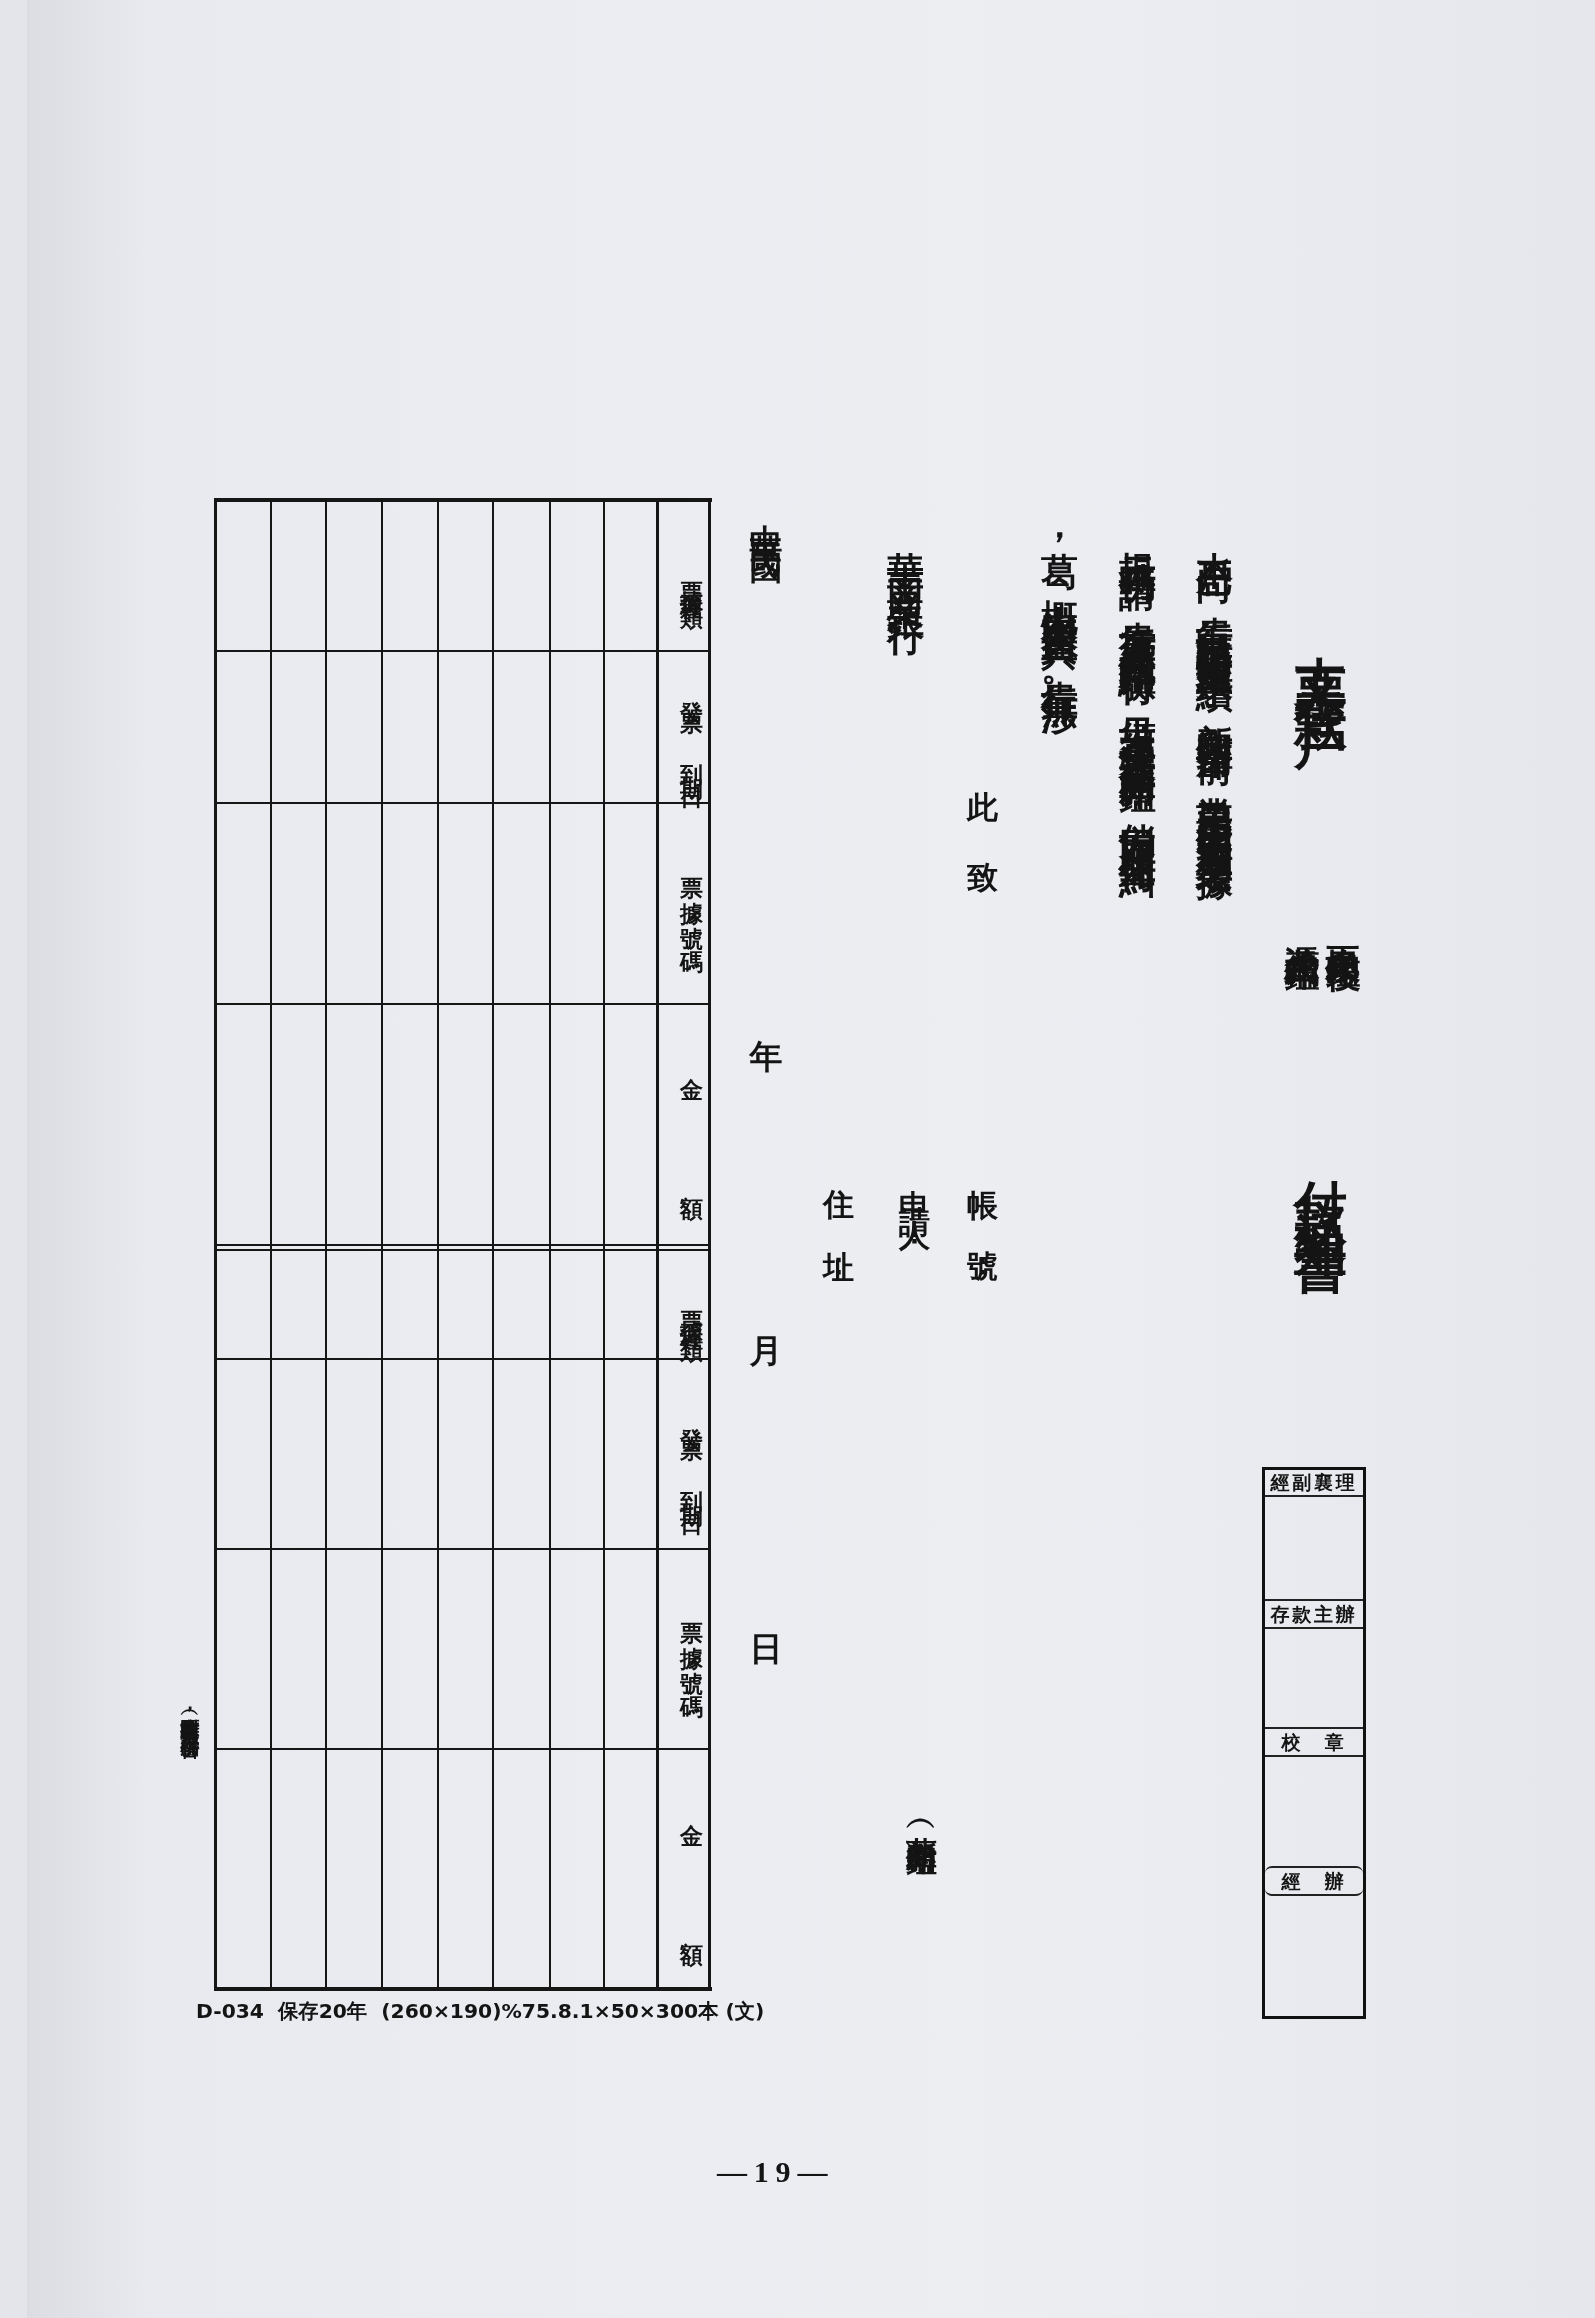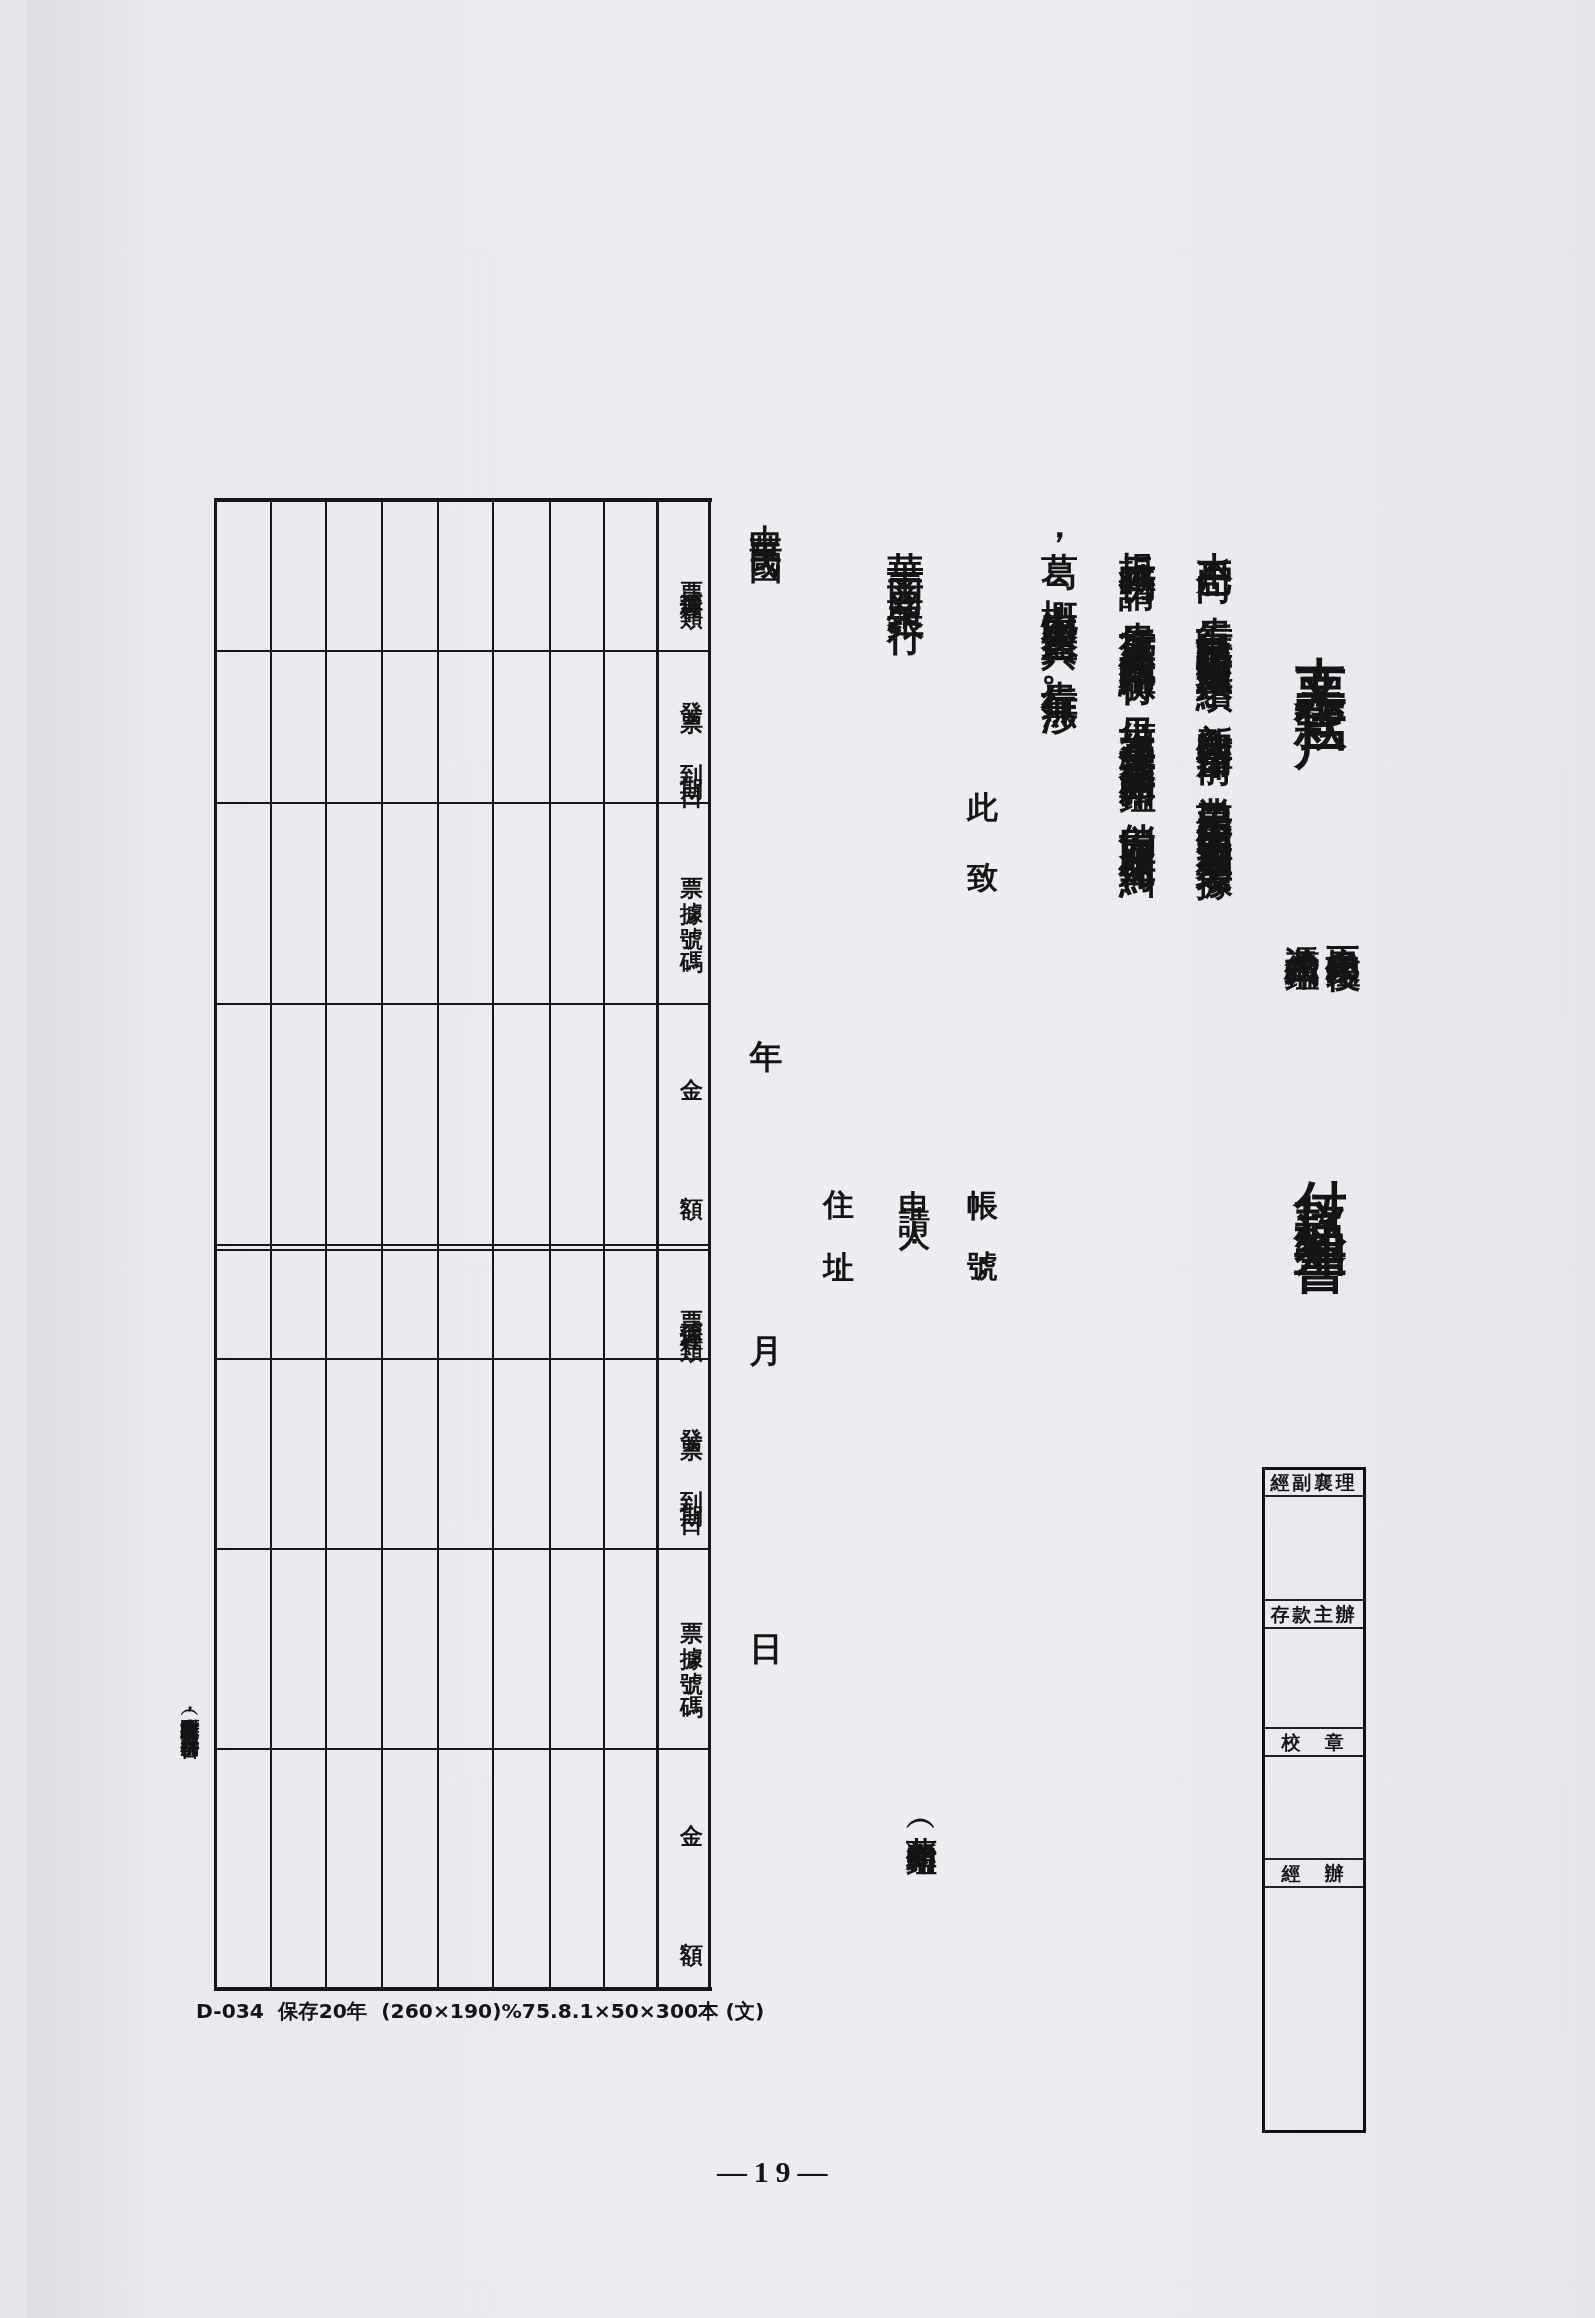--- a/index.html
+++ b/index.html
@@ -11,21 +11,21 @@
   .vcol{position:absolute;writing-mode:vertical-rl;text-orientation:upright;white-space:pre;}
   
   .title-main{font-size:53px;letter-spacing:15px;font-weight:bold;}
   .title-sub{font-size:35px;letter-spacing:2.7px;font-weight:bold;line-height:47px;}
   .body-text{font-size:37px;letter-spacing:5.4px;font-weight:bold;line-height:41px;}
   .field{font-size:31px;font-weight:bold;}
   .bank{font-size:37px;font-weight:bold;letter-spacing:13.6px;}
   .date{font-size:33px;font-weight:bold;}
   .seal-note{font-size:31px;font-weight:bold;letter-spacing:2.7px;}
   
-  .stamp{position:absolute;left:1262px;top:1467px;width:104px;height:666px;border:3.4px solid #111;box-sizing:border-box;}
+  .stamp{position:absolute;left:1262px;top:1467px;width:104px;height:552px;border:3.4px solid #111;box-sizing:border-box;}
   .stamp .hdr{position:absolute;left:0;right:0;height:26px;border-top:2px solid #222;border-bottom:2px solid #222;
               font-size:19px;font-weight:bold;text-align:center;line-height:26px;letter-spacing:2.7px;}
   
   .tbl{position:absolute;left:214px;top:498px;width:496px;height:1494px;}
   .tline{position:absolute;background:#161616;}
   .hcell{position:absolute;left:661px;width:47px;font-size:23px;font-weight:bold;
          writing-mode:vertical-rl;text-orientation:upright;text-align:center;}
   .footer-code{font-family:"DejaVu Sans","Liberation Sans",sans-serif;font-size:20.3px;font-weight:bold;}
   .side-note{font-size:19px;font-weight:bold;}
   .pageno{font-family:"Liberation Serif","DejaVu Serif",serif;font-size:30px;font-weight:bold;letter-spacing:6.8px;}
@@ -37,21 +37,21 @@
 
 <div class="vcol title-main abs" style="left:1286px;top:613px;">支票存款戶</div>
 <div class="vcol title-sub abs" style="left:1320px;top:918px;">更換印鑑後</div>
 <div class="vcol title-sub abs" style="left:1279px;top:918px;">憑舊式印鑑</div>
 <div class="vcol title-main abs" style="left:1286px;top:1138px;">付款通知書</div>
 
 <div class="stamp">
   <div class="hdr" style="top:-1.4px;border-top:none;">經副襄理</div>
   <div class="hdr" style="top:129px;">存款主辦</div>
   <div class="hdr" style="top:257px;">校　章</div>
-  <div class="hdr" style="top:388px;">經　辦</div>
+  <div class="hdr" style="top:396px;border-radius:7px;">經　辦</div>
 </div>
 
 <div class="vcol body-text abs" style="left:1194px;top:522px;height:1457px;">本戶已向　貴行申請辦妥印鑑更換手續，新印鑑啓用前，業已用舊印鑑簽發左列之票據，</div>
 <div class="vcol body-text abs" style="left:1117px;top:522px;height:1457px;">提示時仍請　貴行憑原舊式印鑑驗付，毋須本存戶逐張補蓋新印鑑，倘因而發生任何糾</div>
 <div class="vcol body-text abs" style="left:1039px;top:522px;">葛，概由本人負責與　貴行無涉。</div>
 <div class="vcol field abs" style="left:962px;top:766px;letter-spacing:20.3px;">此　致</div>
 
 <div class="vcol field abs" style="left:962px;top:1165px;letter-spacing:15px;">帳　號：</div>
 <div class="vcol field abs" style="left:894px;top:1165px;letter-spacing:15px;">申請人：</div>
 <div class="vcol field abs" style="left:818px;top:1165px;letter-spacing:15px;">住　址：</div>

